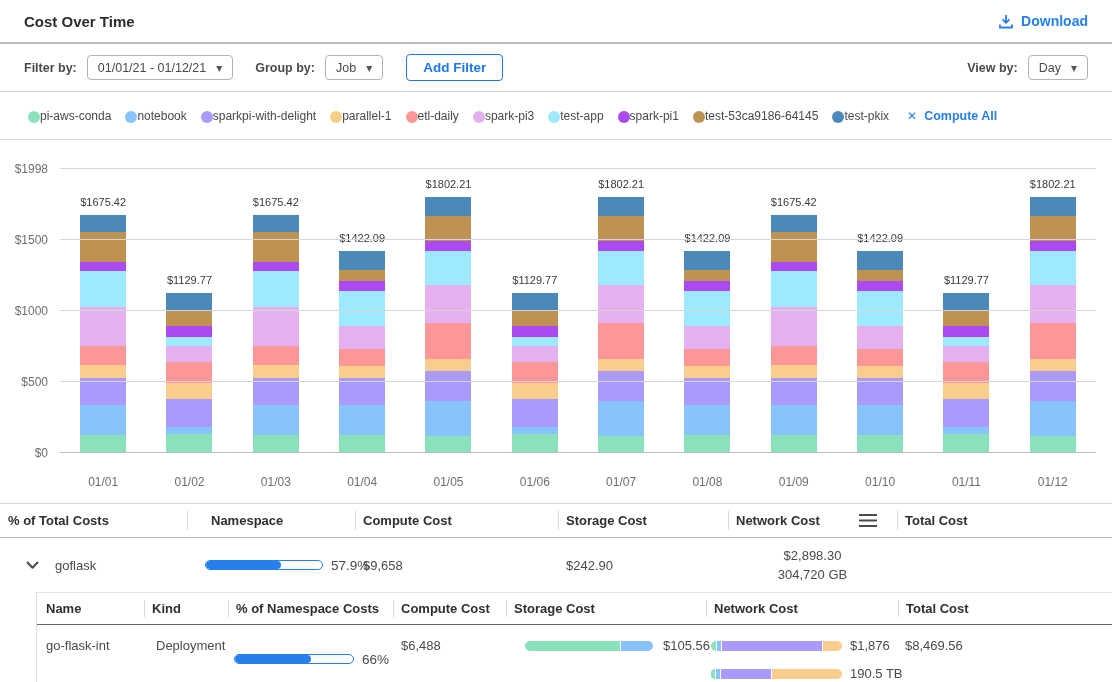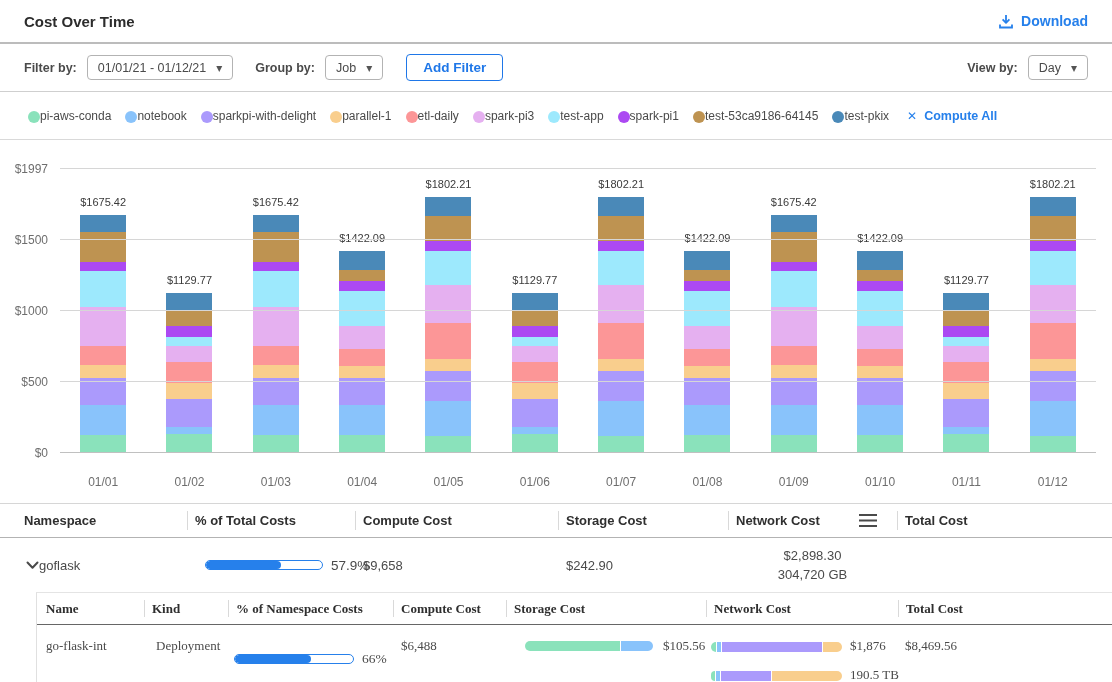--- a/index.html
+++ b/index.html
@@ -48,31 +48,31 @@
   .bar { position:absolute; bottom:0; left:50%; transform:translateX(-50%); width:46px;
     display:flex; flex-direction:column-reverse; }
   .seg { width:100%; }
   .bar-total { position:absolute; left:50%; transform:translateX(-50%);
     font-size:11px; color:#3a3a3a; white-space:nowrap; }
   .x-axis { position:absolute; left:60px; right:16px; bottom:14px; display:flex; }
   .xtick { flex:1; text-align:center; font-size:12px; color:#6e6e6e; }
 
   
   .main-grid   { display:grid; grid-template-columns:187px 168px 203px 170px 169px 1fr; }
-  .nested-grid { display:grid; grid-template-columns:107px 84px 165px 113px 200px 192px 1fr;font-family:Liberation Serif, serif; }
+  .nested-grid { display:grid; grid-template-columns:107px 84px 165px 113px 200px 192px 1fr; }
   .thead { border-top:1px solid #d6d6d6; border-bottom:1px solid #b3b3b3; height:35px; }
   .thead .cell { position:relative; display:flex; align-items:center; padding:0 8px;
     font-size:13px; font-weight:bold; color:#2f2f2f; white-space:nowrap; }
   .thead .cell + .cell::before { content:""; position:absolute; left:0; top:7px; bottom:7px;
     width:1px; background:#d9d9d9; }
   .thead .cell.first { padding-left:24px; }
   .trow .cell { display:flex; align-items:center; font-size:13px; color:#4a4a4a;
     padding:0 8px; white-space:nowrap; }
   .ns-row { height:54px; cursor:pointer; }
-  .ns-row .cell.first { padding-left:26px; gap:0; }
+  .ns-row .cell.first { padding-left:26px; gap:16px; }
   .meter { width:118px; height:10px; border:1px solid #2680eb; border-radius:6px;
     background:#fff; overflow:hidden; flex:none; }
   .meter-fill { height:100%; background:#2680eb; border-radius:6px; }
   .pct-label { margin-left:8px; font-size:13.5px; color:#4a4a4a; }
   .twoline { flex-direction:column; align-items:flex-start; justify-content:center; gap:4px; }
   .hamburger { margin-left:auto; margin-right:12px; cursor:pointer; display:flex; }
 
   
   .nested { margin-left:36px; border-top:1px solid #e4e4e4; border-left:1px solid #e0e0e0; }
   .nested .thead { border-top:none; border-bottom:1px solid #666; height:32px; }
@@ -382,27 +382,27 @@
         <div class="xtick">01/08</div>
         <div class="xtick">01/09</div>
         <div class="xtick">01/10</div>
         <div class="xtick">01/11</div>
         <div class="xtick">01/12</div>
       </div>
   <div class="ytick" style="bottom: 43px;">$0</div>
       <div class="ytick" style="bottom: 114px;">$500</div>
       <div class="ytick" style="bottom: 185px;">$1000</div>
       <div class="ytick" style="bottom: 256px;">$1500</div>
-      <div class="ytick" style="bottom: 327px;">$1997</div>
+      <div class="ytick" style="bottom: 327px;">$1998</div>
     </div>
 
   <div>
     <div class="thead main-grid">
+      <div class="cell">% of Total Costs</div>
       <div class="cell first">Namespace</div>
-      <div class="cell">% of Total Costs</div>
       <div class="cell">Compute Cost</div>
       <div class="cell">Storage Cost</div>
       <div class="cell">
         <span>Network Cost</span>
         <span class="hamburger">
           <svg width="18" height="13" viewBox="0 0 18 13">
             <rect x="0" y="0" width="18" height="2" fill="#4a4a4a"></rect>
             <rect x="0" y="5.5" width="18" height="2" fill="#4a4a4a"></rect>
             <rect x="0" y="11" width="18" height="2" fill="#4a4a4a"></rect>
           </svg>

